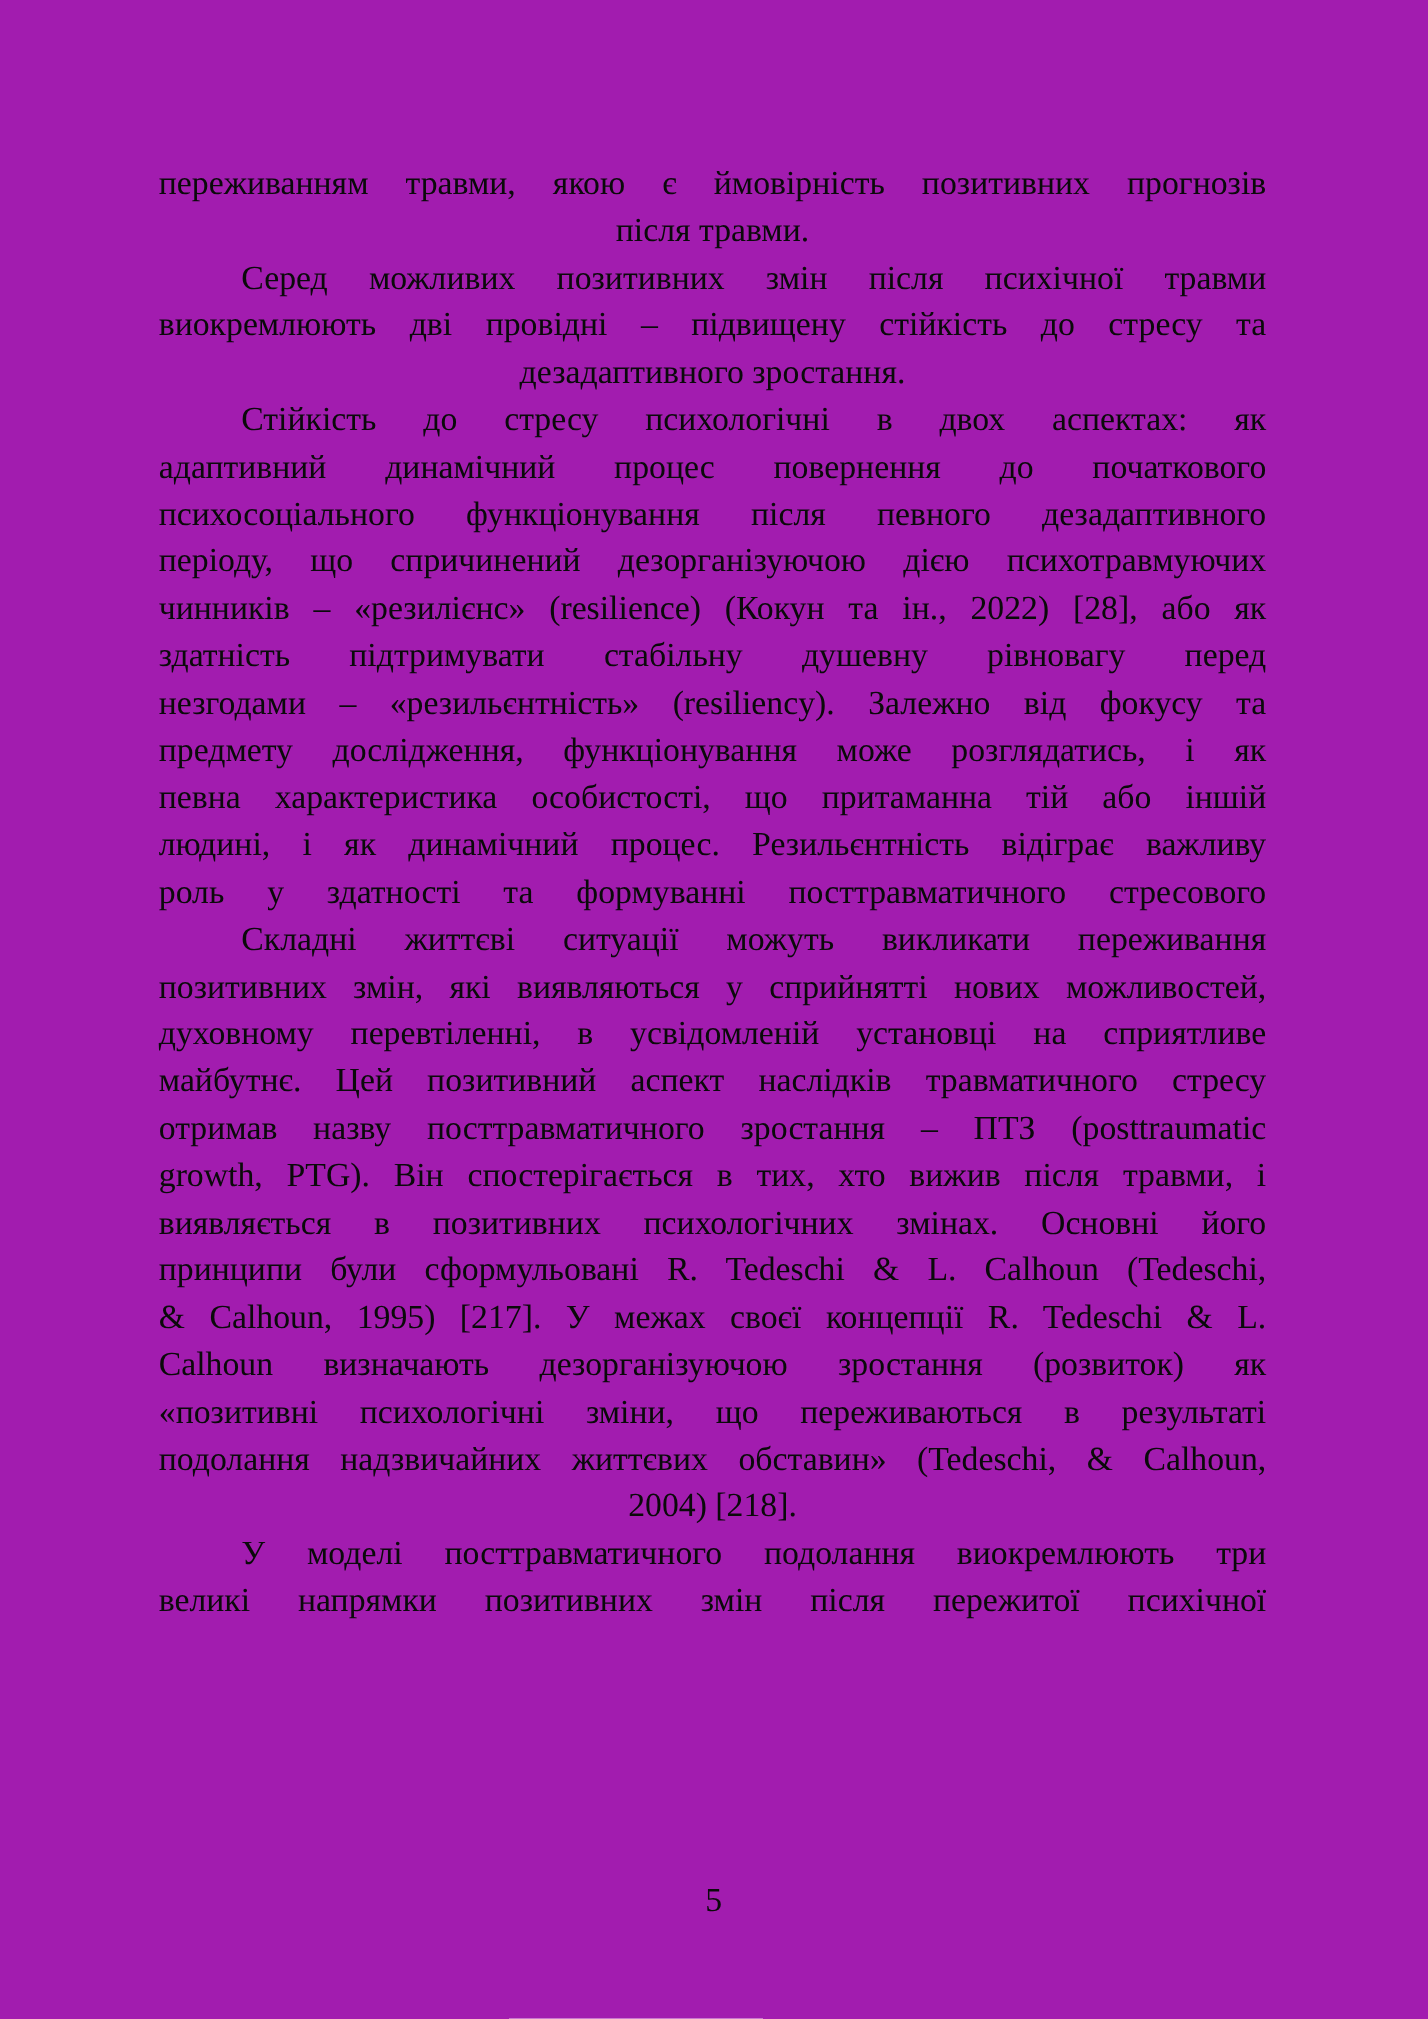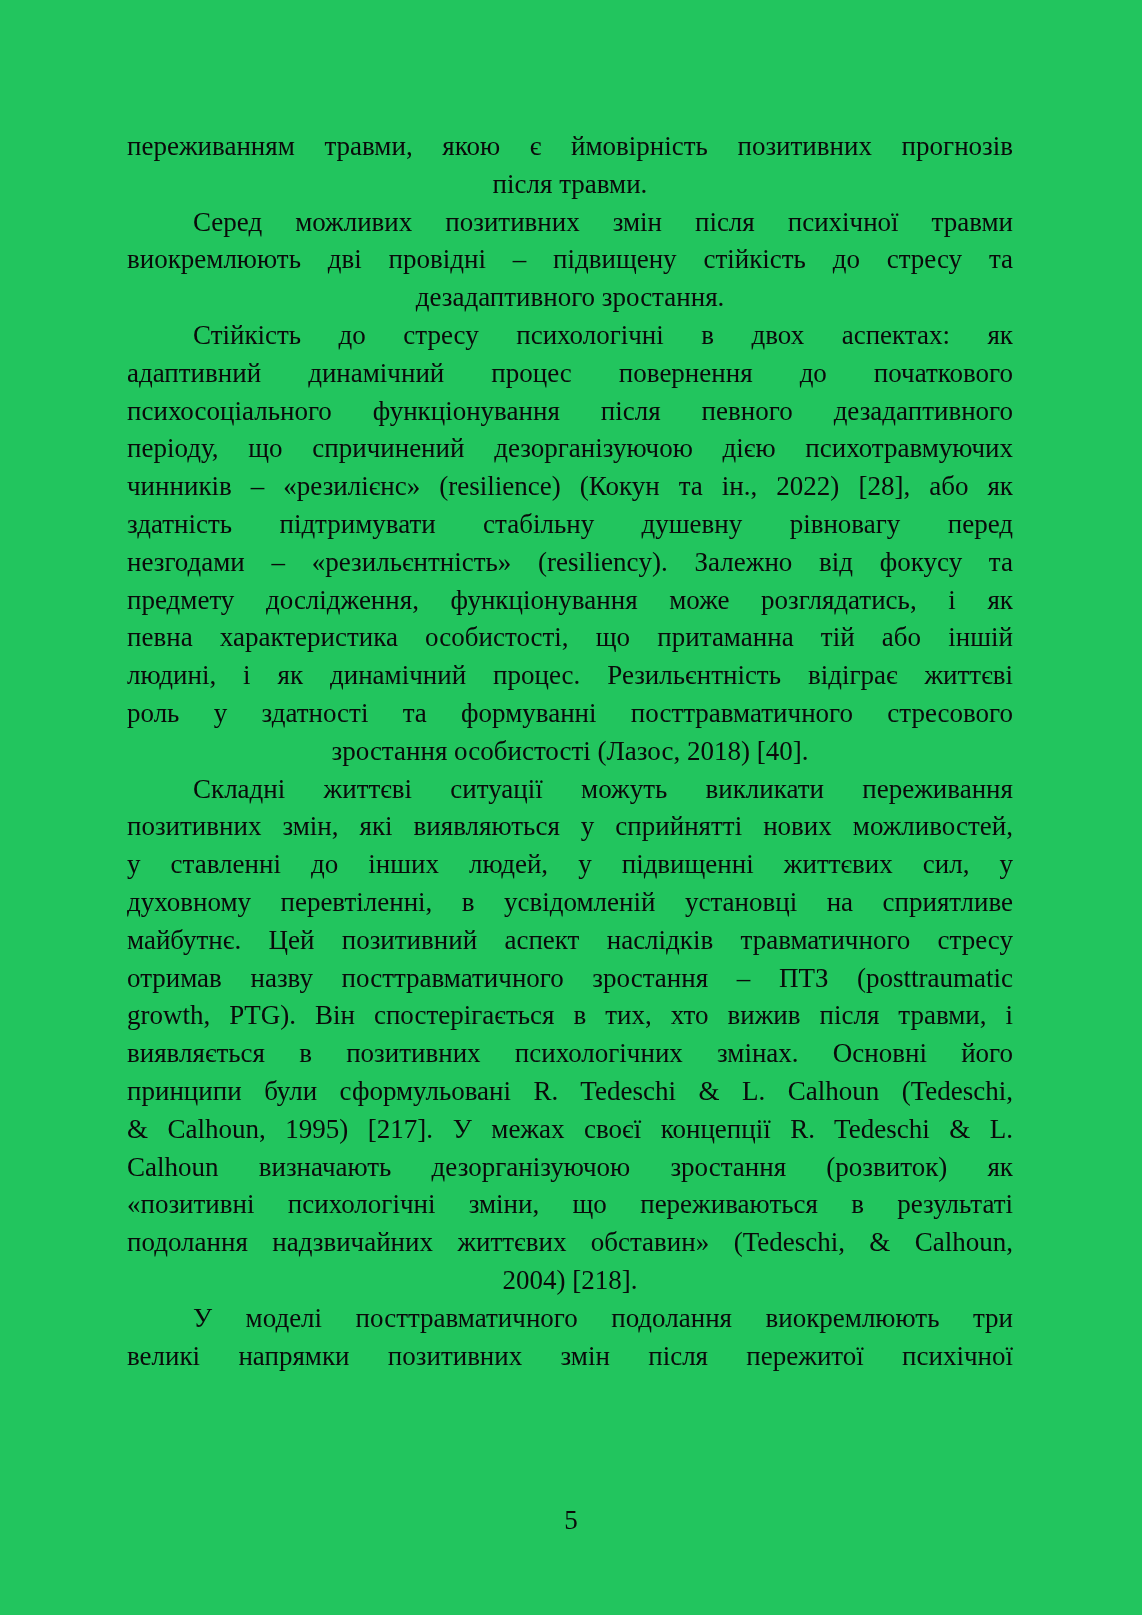--- a/index.html
+++ b/index.html
@@ -4,21 +4,21 @@
 <style>
   html, body {
     margin: 0;
     padding: 0;
     background: #ffffff;
   }
   .page {
     position: relative;
     width: 1142px;
     height: 1615px;
-    background: #22c55e;
+    background: #a21caf;
     color: #000000;
     font-family: "Liberation Serif", "DejaVu Serif", serif;
     overflow: hidden;
   }
   .page-text {
     position: absolute;
     left: 127px;
     top: 128px;
     width: 886px;
     font-size: 27px;
@@ -61,26 +61,24 @@
       <div class="line">дезадаптивного зростання.</div>
       <div class="line justify indent">Стійкість до стресу психологічні в двох аспектах: як</div>
       <div class="line justify">адаптивний динамічний процес повернення до початкового</div>
       <div class="line justify">психосоціального функціонування після певного дезадаптивного</div>
       <div class="line justify">періоду, що спричинений дезорганізуючою дією психотравмуючих</div>
       <div class="line justify">чинників – «резилієнс» (resilience) (Кокун та ін., 2022) [28], або як</div>
       <div class="line justify">здатність підтримувати стабільну душевну рівновагу перед</div>
       <div class="line justify">незгодами – «резильєнтність» (resiliency). Залежно від фокусу та</div>
       <div class="line justify">предмету дослідження, функціонування може розглядатись, і як</div>
       <div class="line justify">певна характеристика особистості, що притаманна тій або іншій</div>
-      <div class="line justify">людині, і як динамічний процес. Резильєнтність відіграє життєві</div>
+      <div class="line justify">людині, і як динамічний процес. Резильєнтність відіграє важливу</div>
       <div class="line justify">роль у здатності та формуванні посттравматичного стресового</div>
-      <div class="line">зростання особистості (Лазос, 2018) [40].</div>
       <div class="line justify indent">Складні життєві ситуації можуть викликати переживання</div>
       <div class="line justify">позитивних змін, які виявляються у сприйнятті нових можливостей,</div>
-      <div class="line justify">у ставленні до інших людей, у підвищенні життєвих сил, у</div>
       <div class="line justify">духовному перевтіленні, в усвідомленій установці на сприятливе</div>
       <div class="line justify">майбутнє. Цей позитивний аспект наслідків травматичного стресу</div>
       <div class="line justify">отримав назву посттравматичного зростання – ПТЗ (posttraumatic</div>
       <div class="line justify">growth, PTG). Він спостерігається в тих, хто вижив після травми, і</div>
       <div class="line justify">виявляється в позитивних психологічних змінах. Основні його</div>
       <div class="line justify">принципи були сформульовані R. Tedeschi &amp; L. Calhoun (Tedeschi,</div>
       <div class="line justify">&amp; Calhoun, 1995) [217]. У межах своєї концепції R. Tedeschi &amp; L.</div>
       <div class="line justify">Calhoun визначають дезорганізуючою зростання (розвиток) як</div>
       <div class="line justify">«позитивні психологічні зміни, що переживаються в результаті</div>
       <div class="line justify">подолання надзвичайних життєвих обставин» (Tedeschi, &amp; Calhoun,</div>

